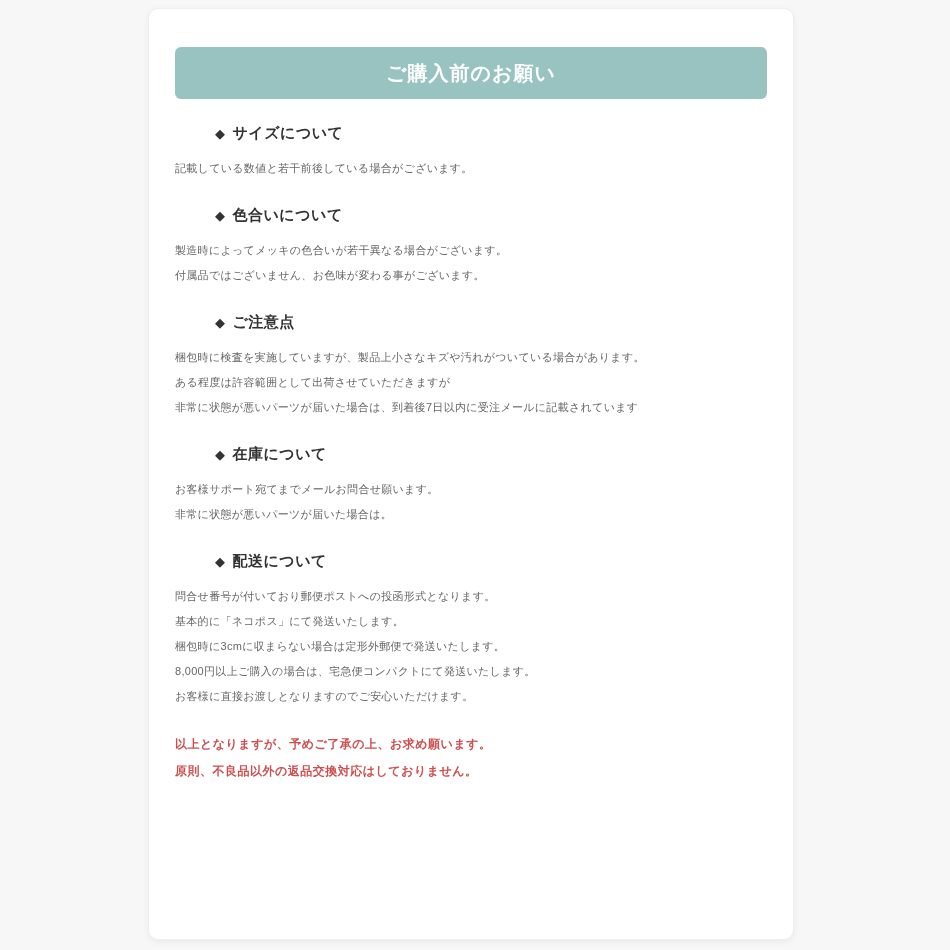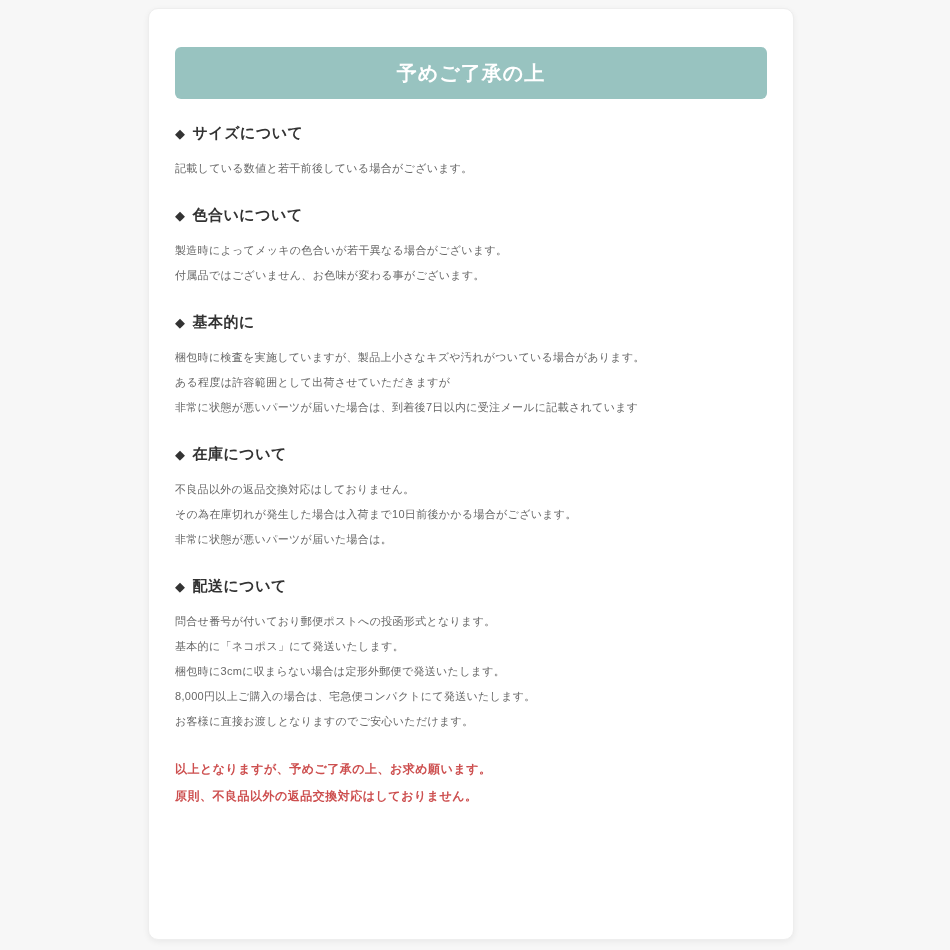--- a/index.html
+++ b/index.html
@@ -44,20 +44,21 @@
     font-weight:bold;
     letter-spacing:1px;
   }
   .section{margin-top:25px;}
   .section-heading{
     font-size:15px;
     font-weight:bold;
     color:var(--heading-text);
     margin-bottom:13px;
     letter-spacing:0.5px;
+    margin-left:40px;
   }
   .diamond{
     font-size:13px;
     margin-right:7px;
     color:var(--heading-text);
   }
   .body-line{
     font-size:11px;
     color:var(--body-text);
     line-height:25px;
@@ -70,53 +71,52 @@
     color:var(--warning-text);
     line-height:27px;
     letter-spacing:0.5px;
   }
 </style>
 </head>
 <body>
 
 <div class="card">
 
-  <div class="banner">予めご了承の上</div>
+  <div class="banner">ご購入前のお願い</div>
 
   <div class="section">
     <div class="section-heading">
       <span class="diamond">◆</span><span>サイズについて</span>
     </div>
     <div class="body-line">記載している数値と若干前後している場合がございます。</div>
   </div>
 
   <div class="section">
     <div class="section-heading">
       <span class="diamond">◆</span><span>色合いについて</span>
     </div>
     <div class="body-line">製造時によってメッキの色合いが若干異なる場合がございます。</div>
     <div class="body-line">付属品ではございません、お色味が変わる事がございます。</div>
   </div>
 
 
   <div class="section">
     <div class="section-heading">
-      <span class="diamond">◆</span><span>基本的に</span>
+      <span class="diamond">◆</span><span>ご注意点</span>
     </div>
     <div class="body-line">梱包時に検査を実施していますが、製品上小さなキズや汚れがついている場合があります。</div>
     <div class="body-line">ある程度は許容範囲として出荷させていただきますが</div>
     <div class="body-line">非常に状態が悪いパーツが届いた場合は、到着後7日以内に受注メールに記載されています</div>
   </div>
 
   <div class="section">
     <div class="section-heading">
       <span class="diamond">◆</span><span>在庫について</span>
     </div>
-    <div class="body-line">不良品以外の返品交換対応はしておりません。</div>
-    <div class="body-line">その為在庫切れが発生した場合は入荷まで10日前後かかる場合がございます。</div>
+    <div class="body-line">お客様サポート宛てまでメールお問合せ願います。</div>
     <div class="body-line">非常に状態が悪いパーツが届いた場合は。</div>
   </div>
 
   <div class="section">
     <div class="section-heading">
       <span class="diamond">◆</span><span>配送について</span>
     </div>
     <div class="body-line">問合せ番号が付いており郵便ポストへの投函形式となります。</div>
     <div class="body-line">基本的に「ネコポス」にて発送いたします。</div>
     <div class="body-line">梱包時に3cmに収まらない場合は定形外郵便で発送いたします。</div>

